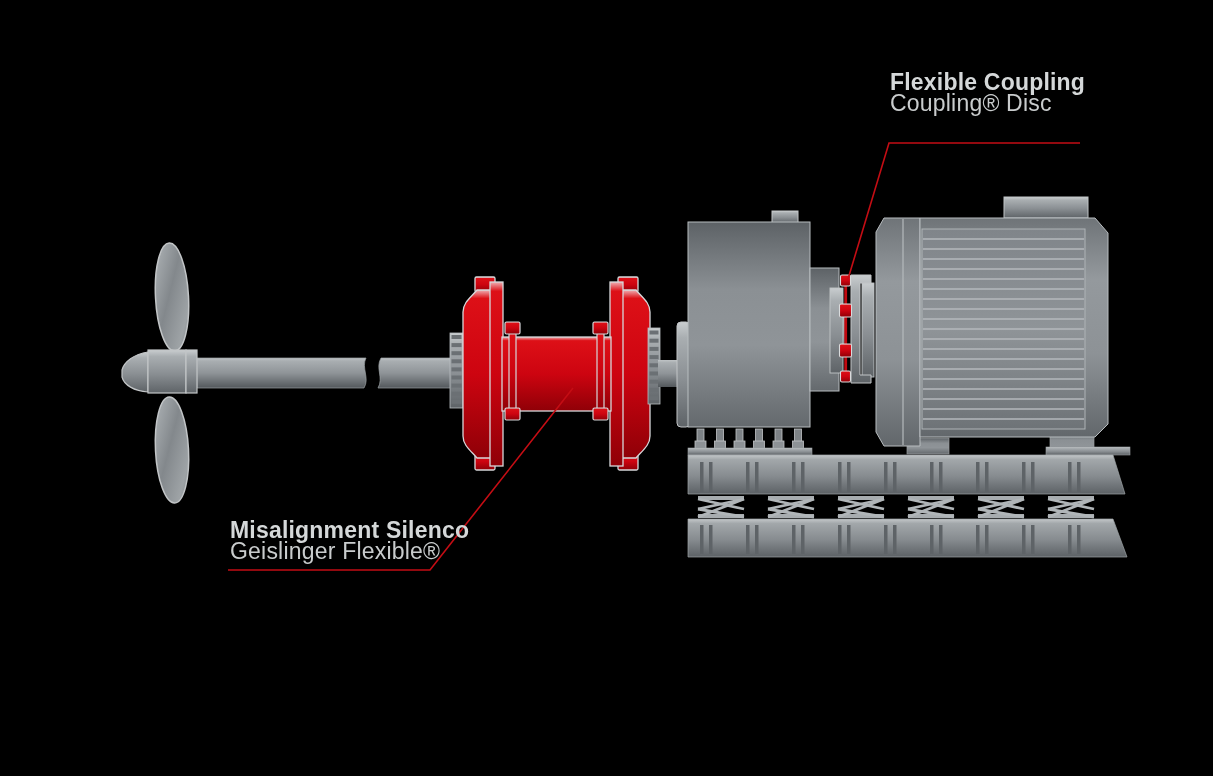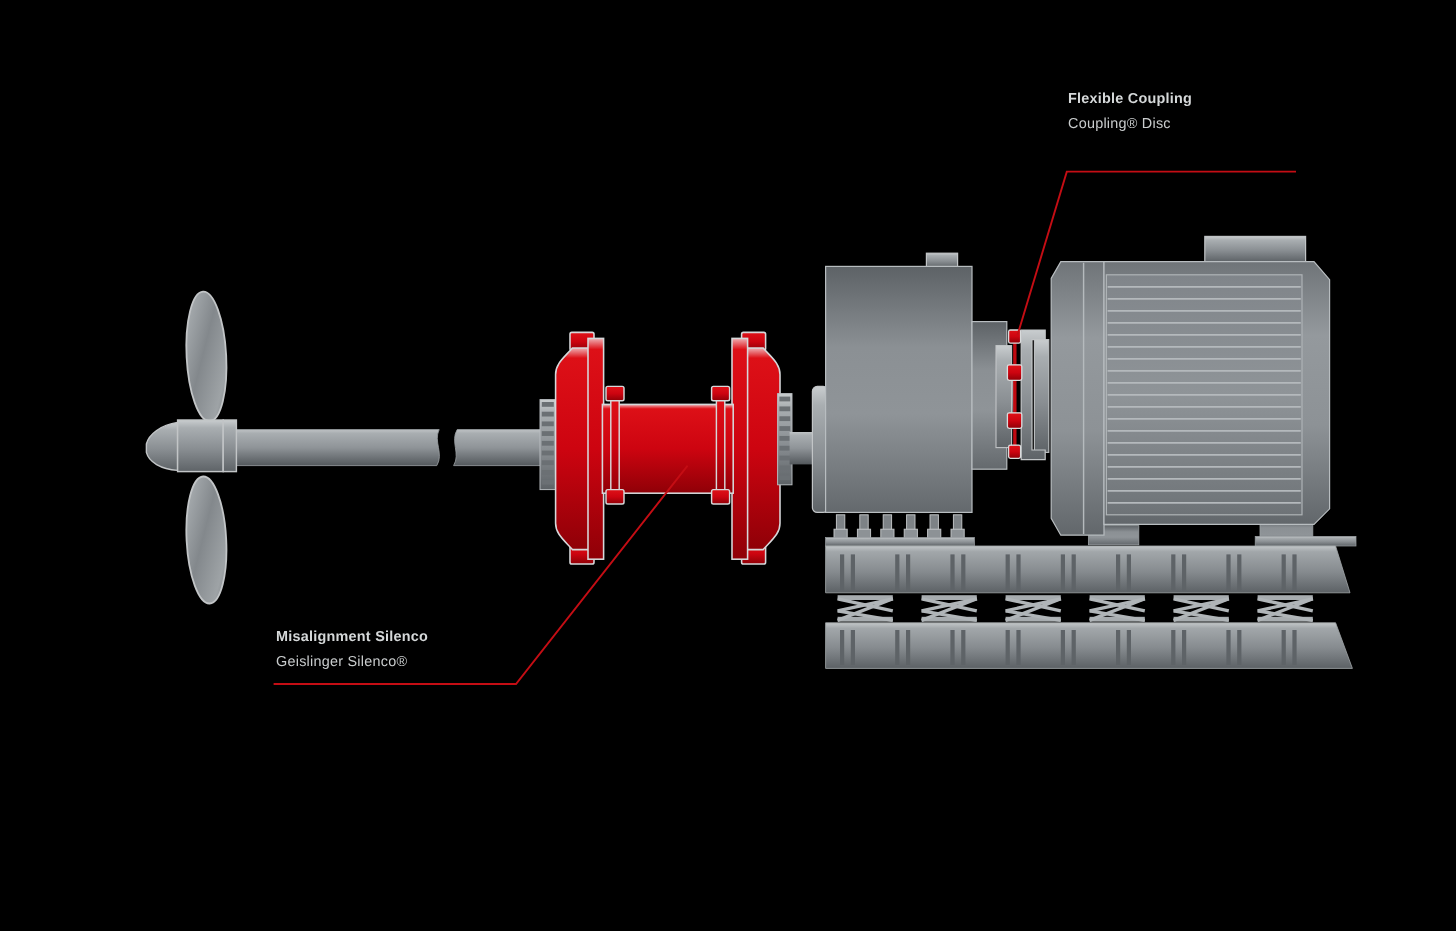--- a/index.html
+++ b/index.html
@@ -1,19 +1,19 @@
 <!DOCTYPE html>
 <html><head>
 <meta charset="utf-8">
 <style>
   html,body{margin:0;padding:0;background:#000;}
   .stage{position:relative;width:1213px;height:776px;background:#000;overflow:hidden;
          font-family:"Liberation Sans",sans-serif;}
   .stage svg{position:absolute;left:0;top:0;}
-  .callout{position:absolute;color:#d5d8d9;font-size:12px;line-height:21px;letter-spacing:.2px;}
+  .callout{position:absolute;color:#d5d8d9;font-size:23px;line-height:21px;letter-spacing:.2px;}
   .callout .b{font-weight:700;}
   .callout .r{font-weight:400;color:#c9cccd;}
   #label-flexible{left:890px;top:72px;}
   #label-misalign{left:230px;top:520px;}
 </style>
 </head>
 <body>
 
 <div class="stage">
 <svg width="1213" height="776" viewBox="0 0 1213 776">
@@ -288,15 +288,15 @@
   <polyline points="1080,143 889,143 848,279" fill="none" stroke-width="1.6" stroke="#c40d14"></polyline>
   <polyline points="228,570 430,570 573,388" fill="none" stroke-width="1.6" stroke="#c40d14"></polyline>
 </svg>
 
 <div class="callout" id="label-flexible">
   <div class="b">Flexible Coupling</div>
   <div class="r">Coupling® Disc</div>
 </div>
 <div class="callout" id="label-misalign">
   <div class="b">Misalignment Silenco</div>
-  <div class="r">Geislinger Silenco®</div>
+  <div class="r">Geislinger Flexible®</div>
 </div>
 </div>
 
 </body></html>

